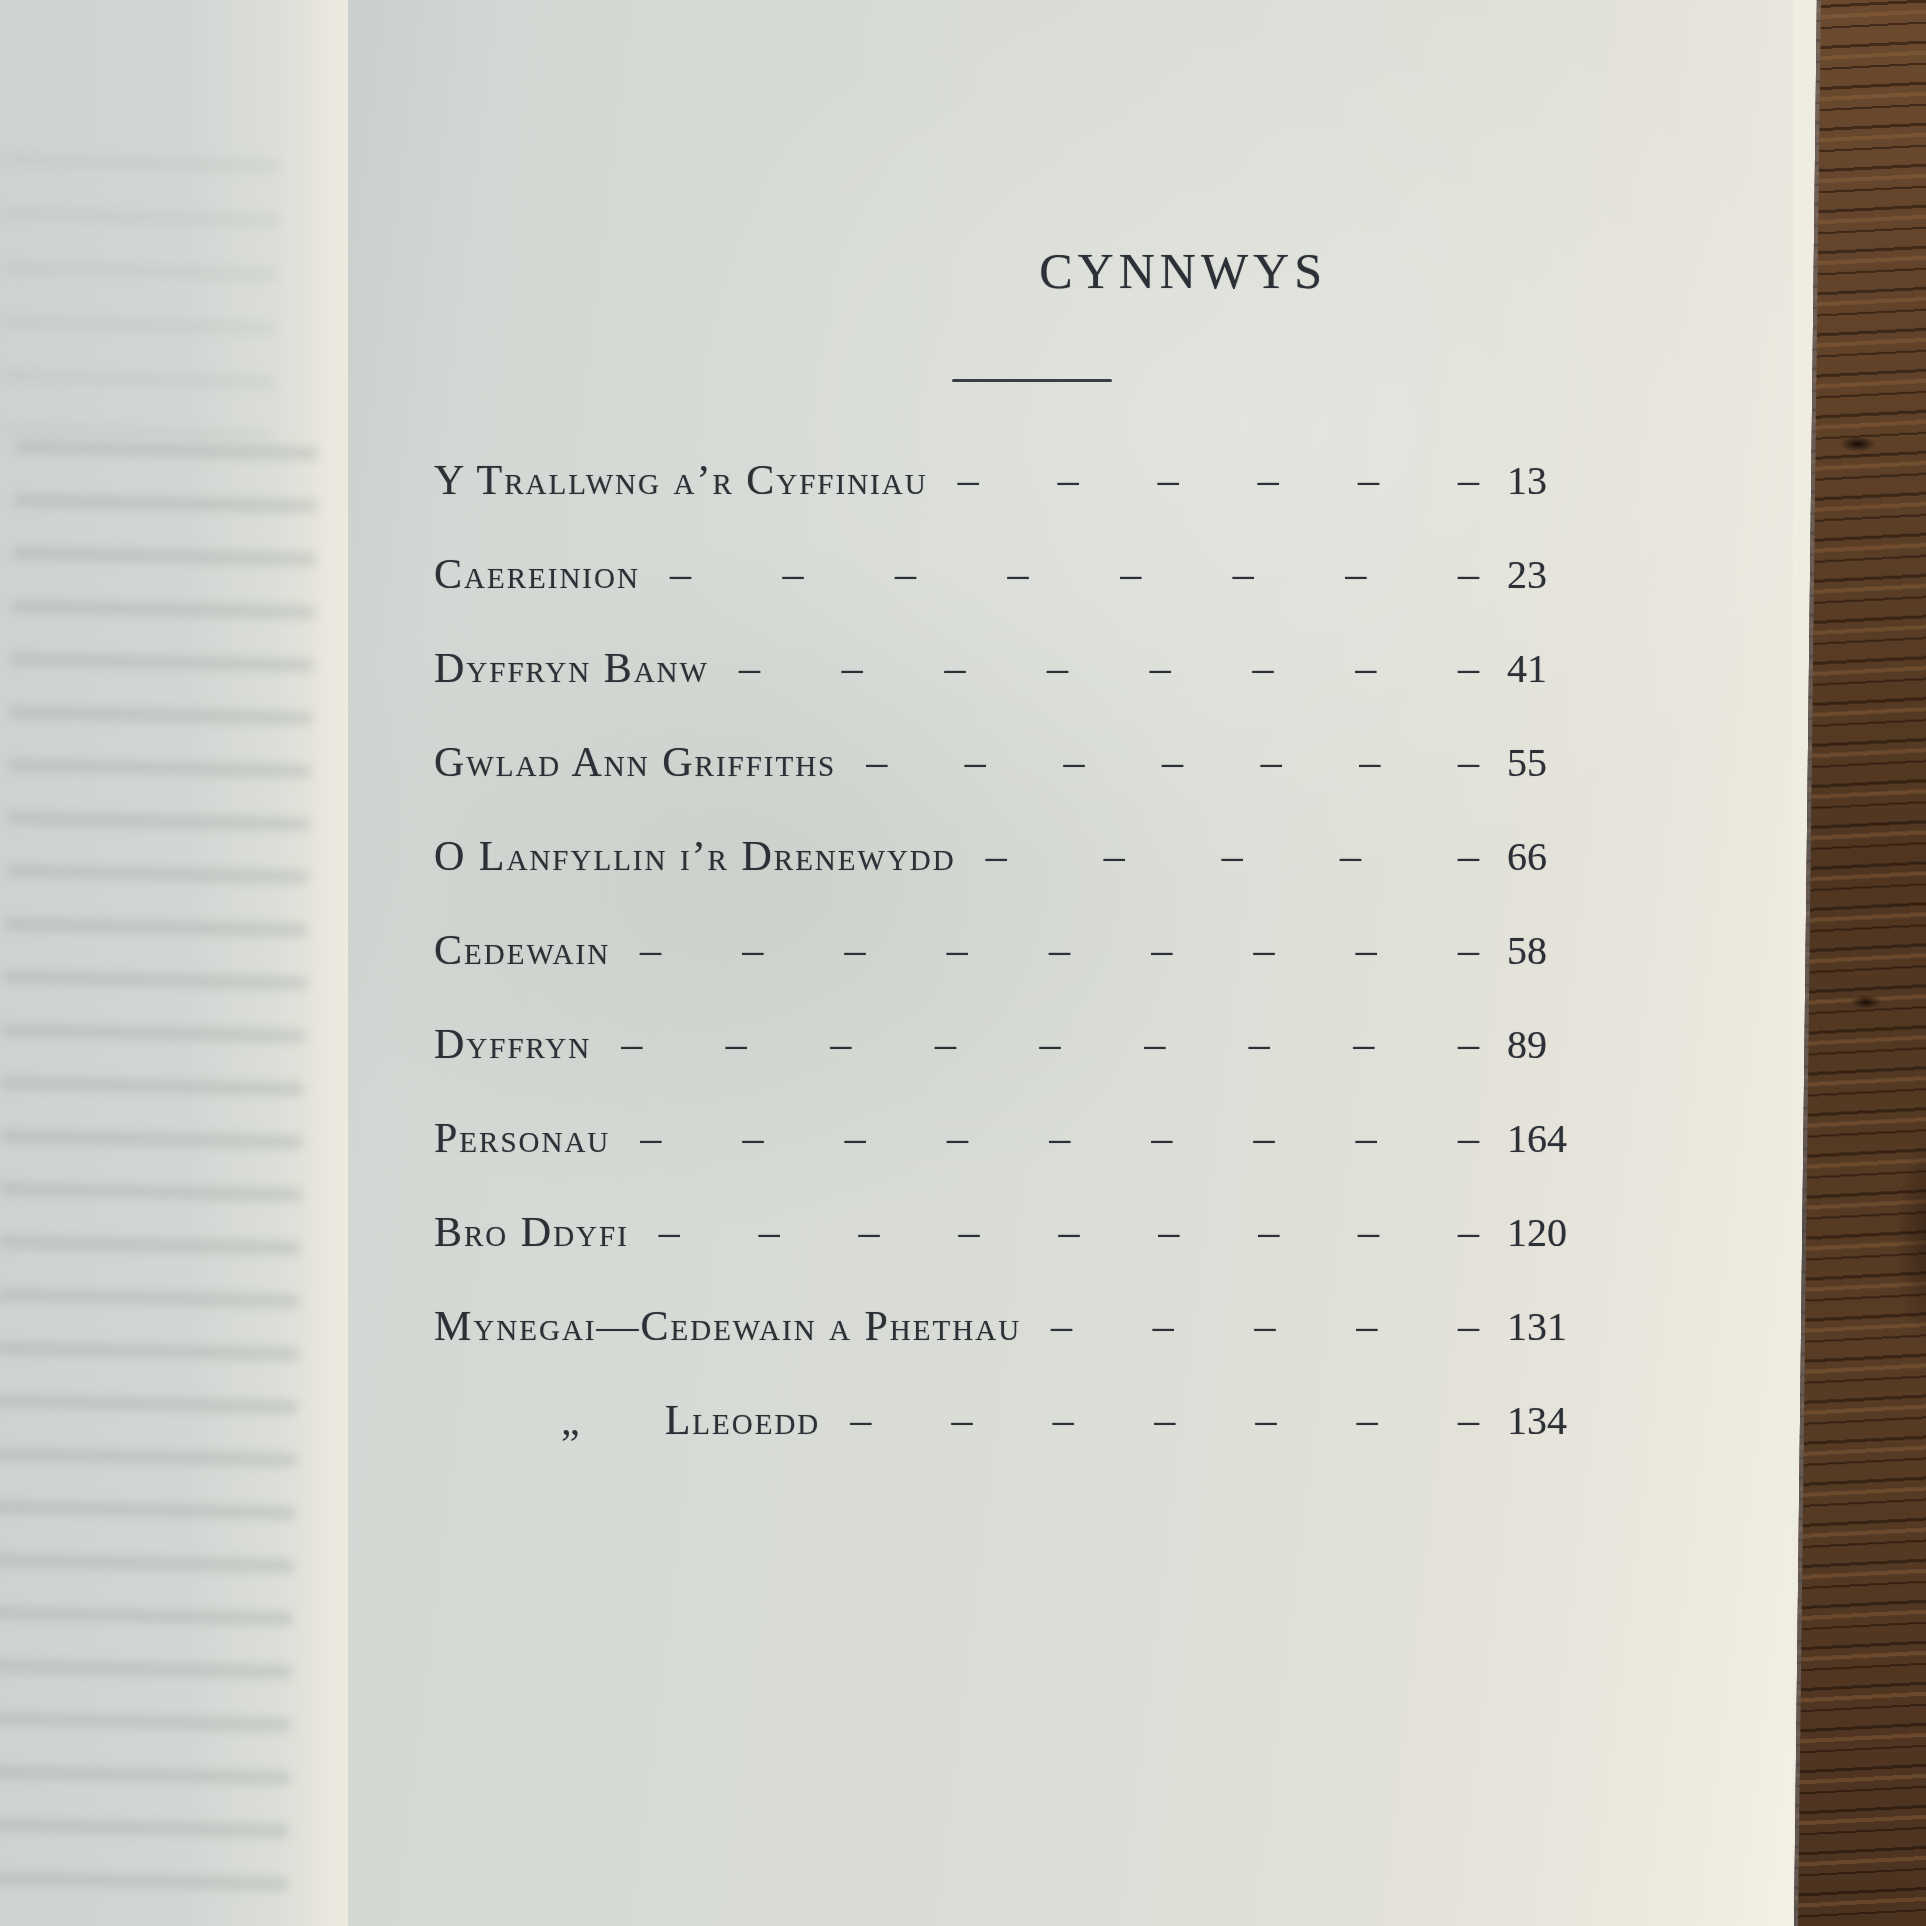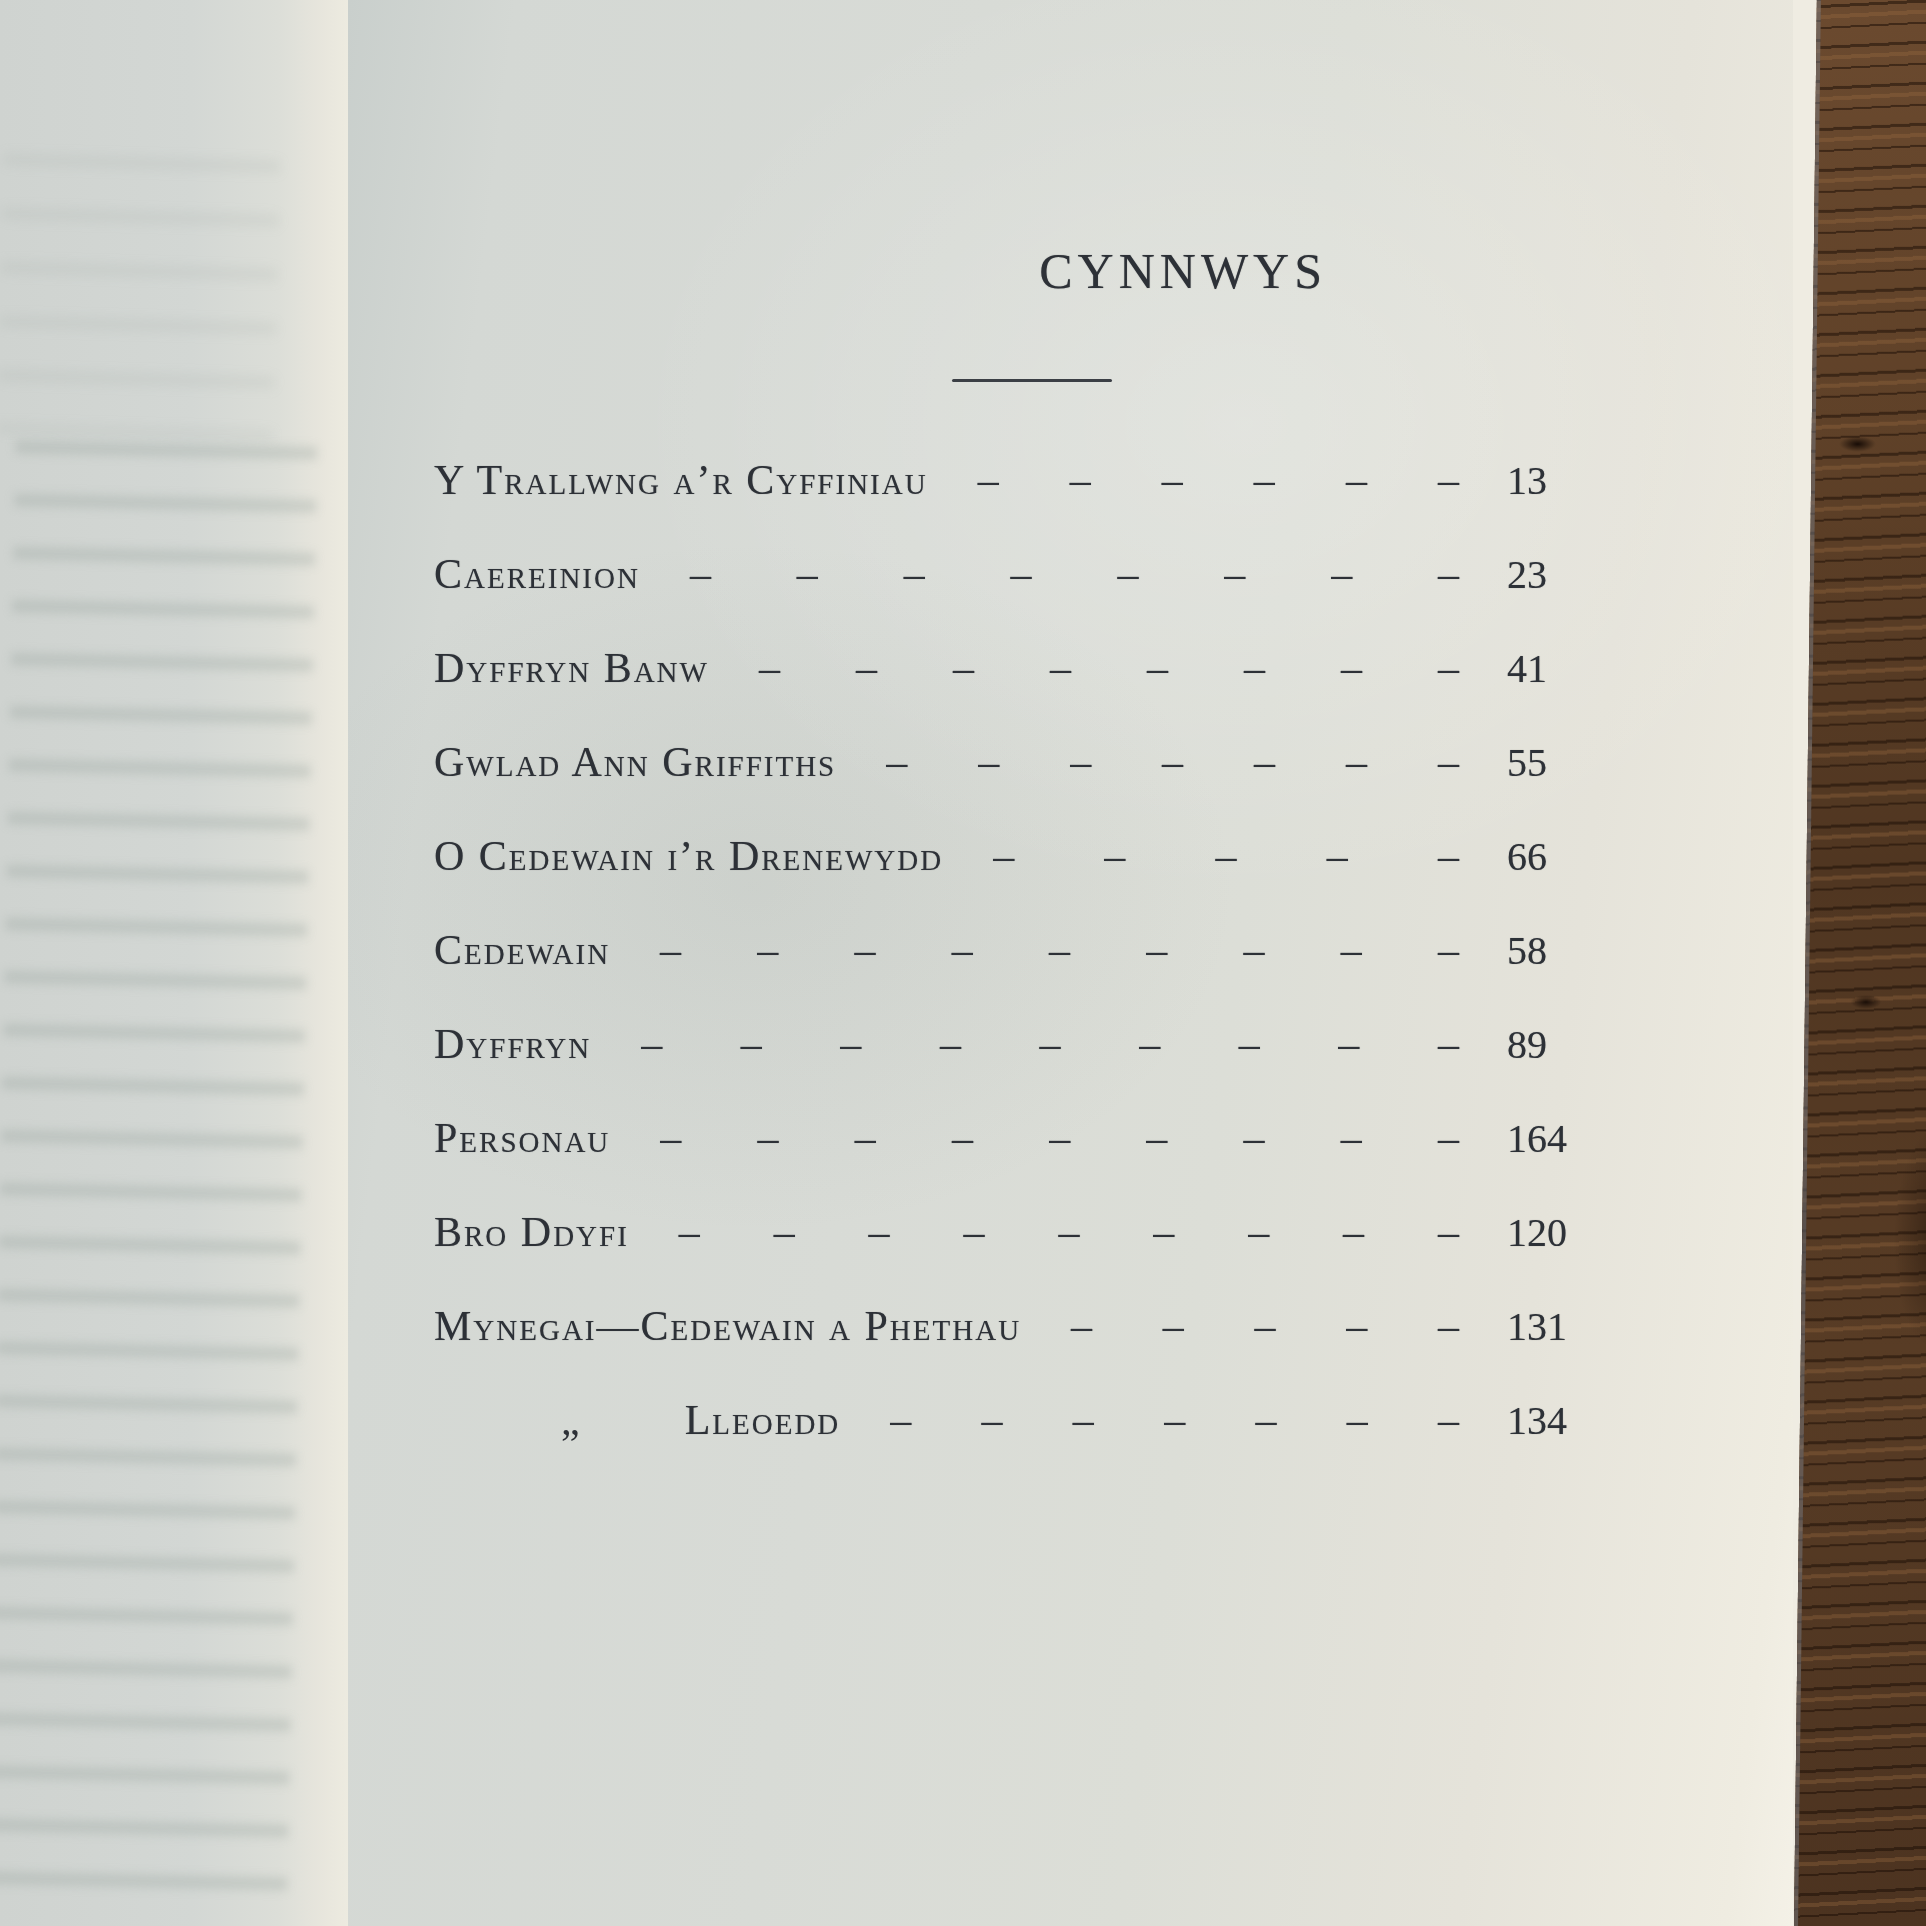--- a/index.html
+++ b/index.html
@@ -82,21 +82,21 @@
   }
   .rule{
     position:absolute;top:379px;left:952px;width:160px;height:3px;
     background:#3b3f45;border-radius:2px;z-index:5;
   }
   .contents-list{
     position:absolute;top:433px;left:434px;width:1172px;z-index:5;
   }
   .toc-row{
     display:flex;align-items:baseline;
-    height:94px;line-height:94px;gap:20px;
+    height:94px;line-height:94px;
   }
   .toc-prefix{
     display:none;
     font-size:42px;color:#2d3137;
   }
   .toc-row.has-prefix .toc-prefix{
     display:inline;margin-left:127px;margin-right:85px;
   }
   .toc-label{
     font-variant:small-caps;
@@ -188,21 +188,21 @@
         <span class="dash">–</span>
         <span class="dash">–</span>
         <span class="dash">–</span>
         <span class="dash">–</span>
         <span class="dash">–</span>
       </span>
     <span class="toc-page">55</span>
   </div>
     <div class="toc-row">
 
-    <span class="toc-label">O Cedewain i’r Drenewydd</span>
+    <span class="toc-label">O Lanfyllin i’r Drenewydd</span>
     <span class="leader">
         <span class="dash">–</span>
         <span class="dash">–</span>
         <span class="dash">–</span>
         <span class="dash">–</span>
         <span class="dash">–</span>
       </span>
     <span class="toc-page">66</span>
   </div>
     <div class="toc-row">

